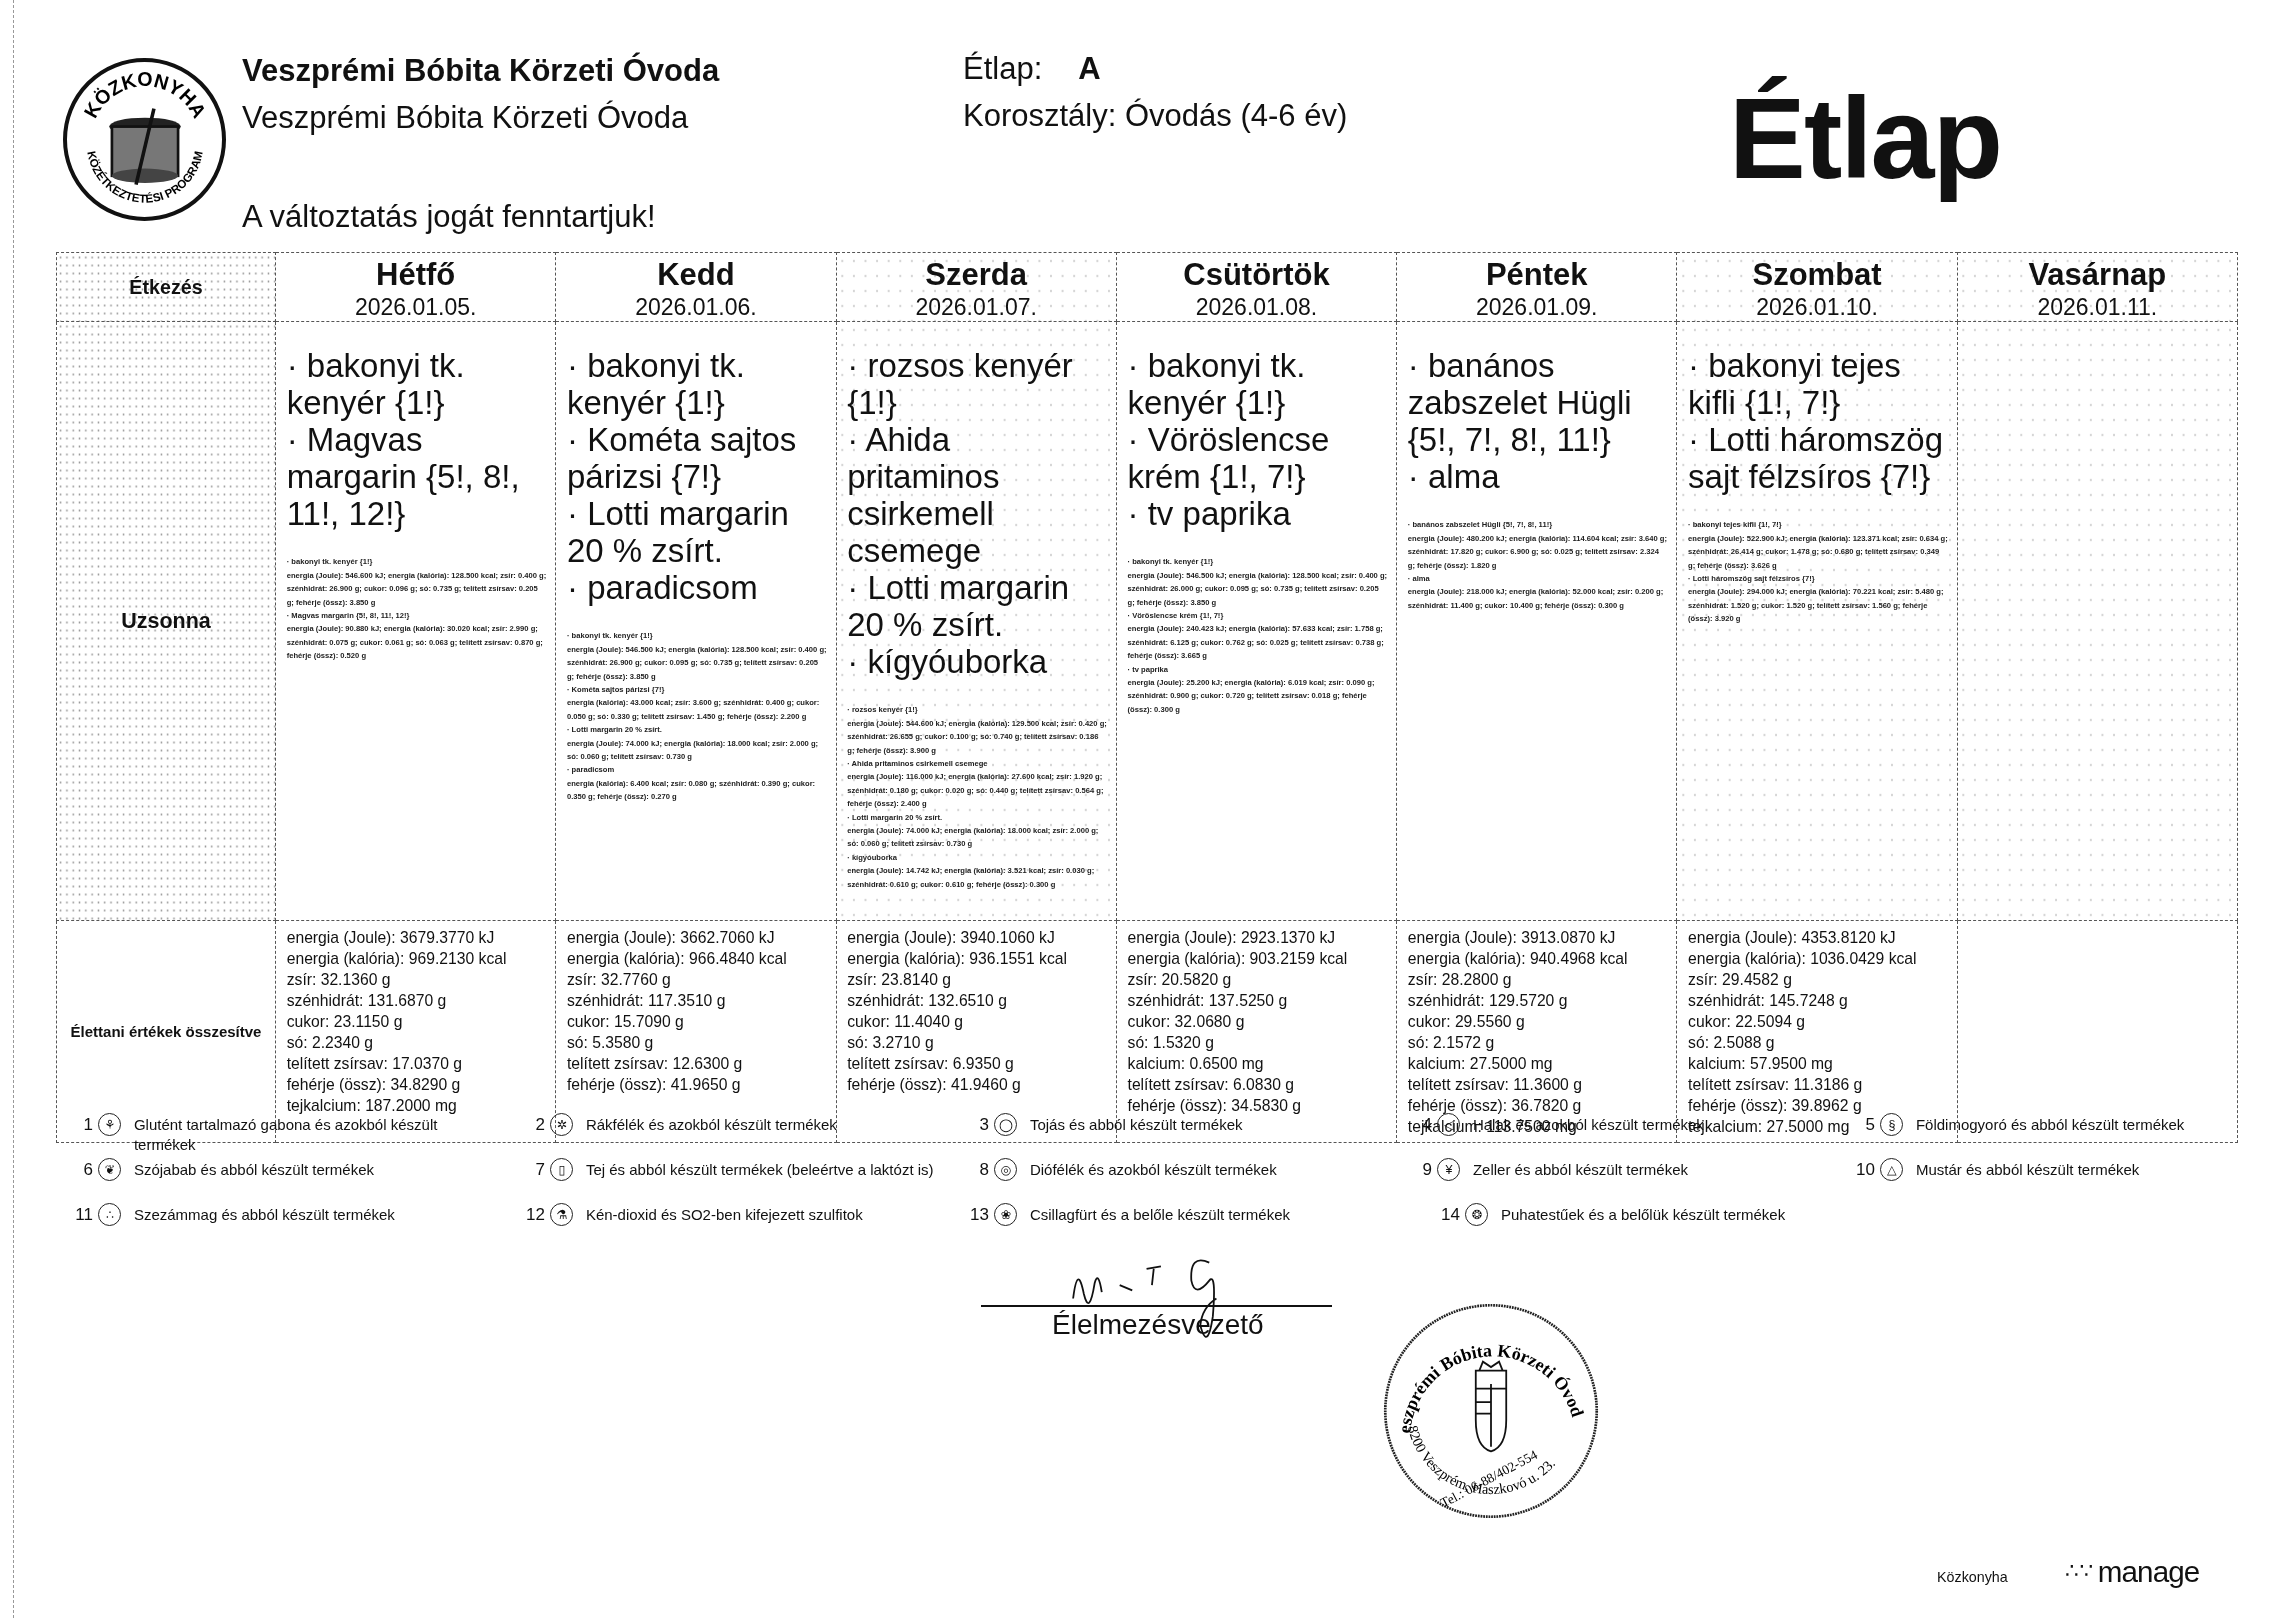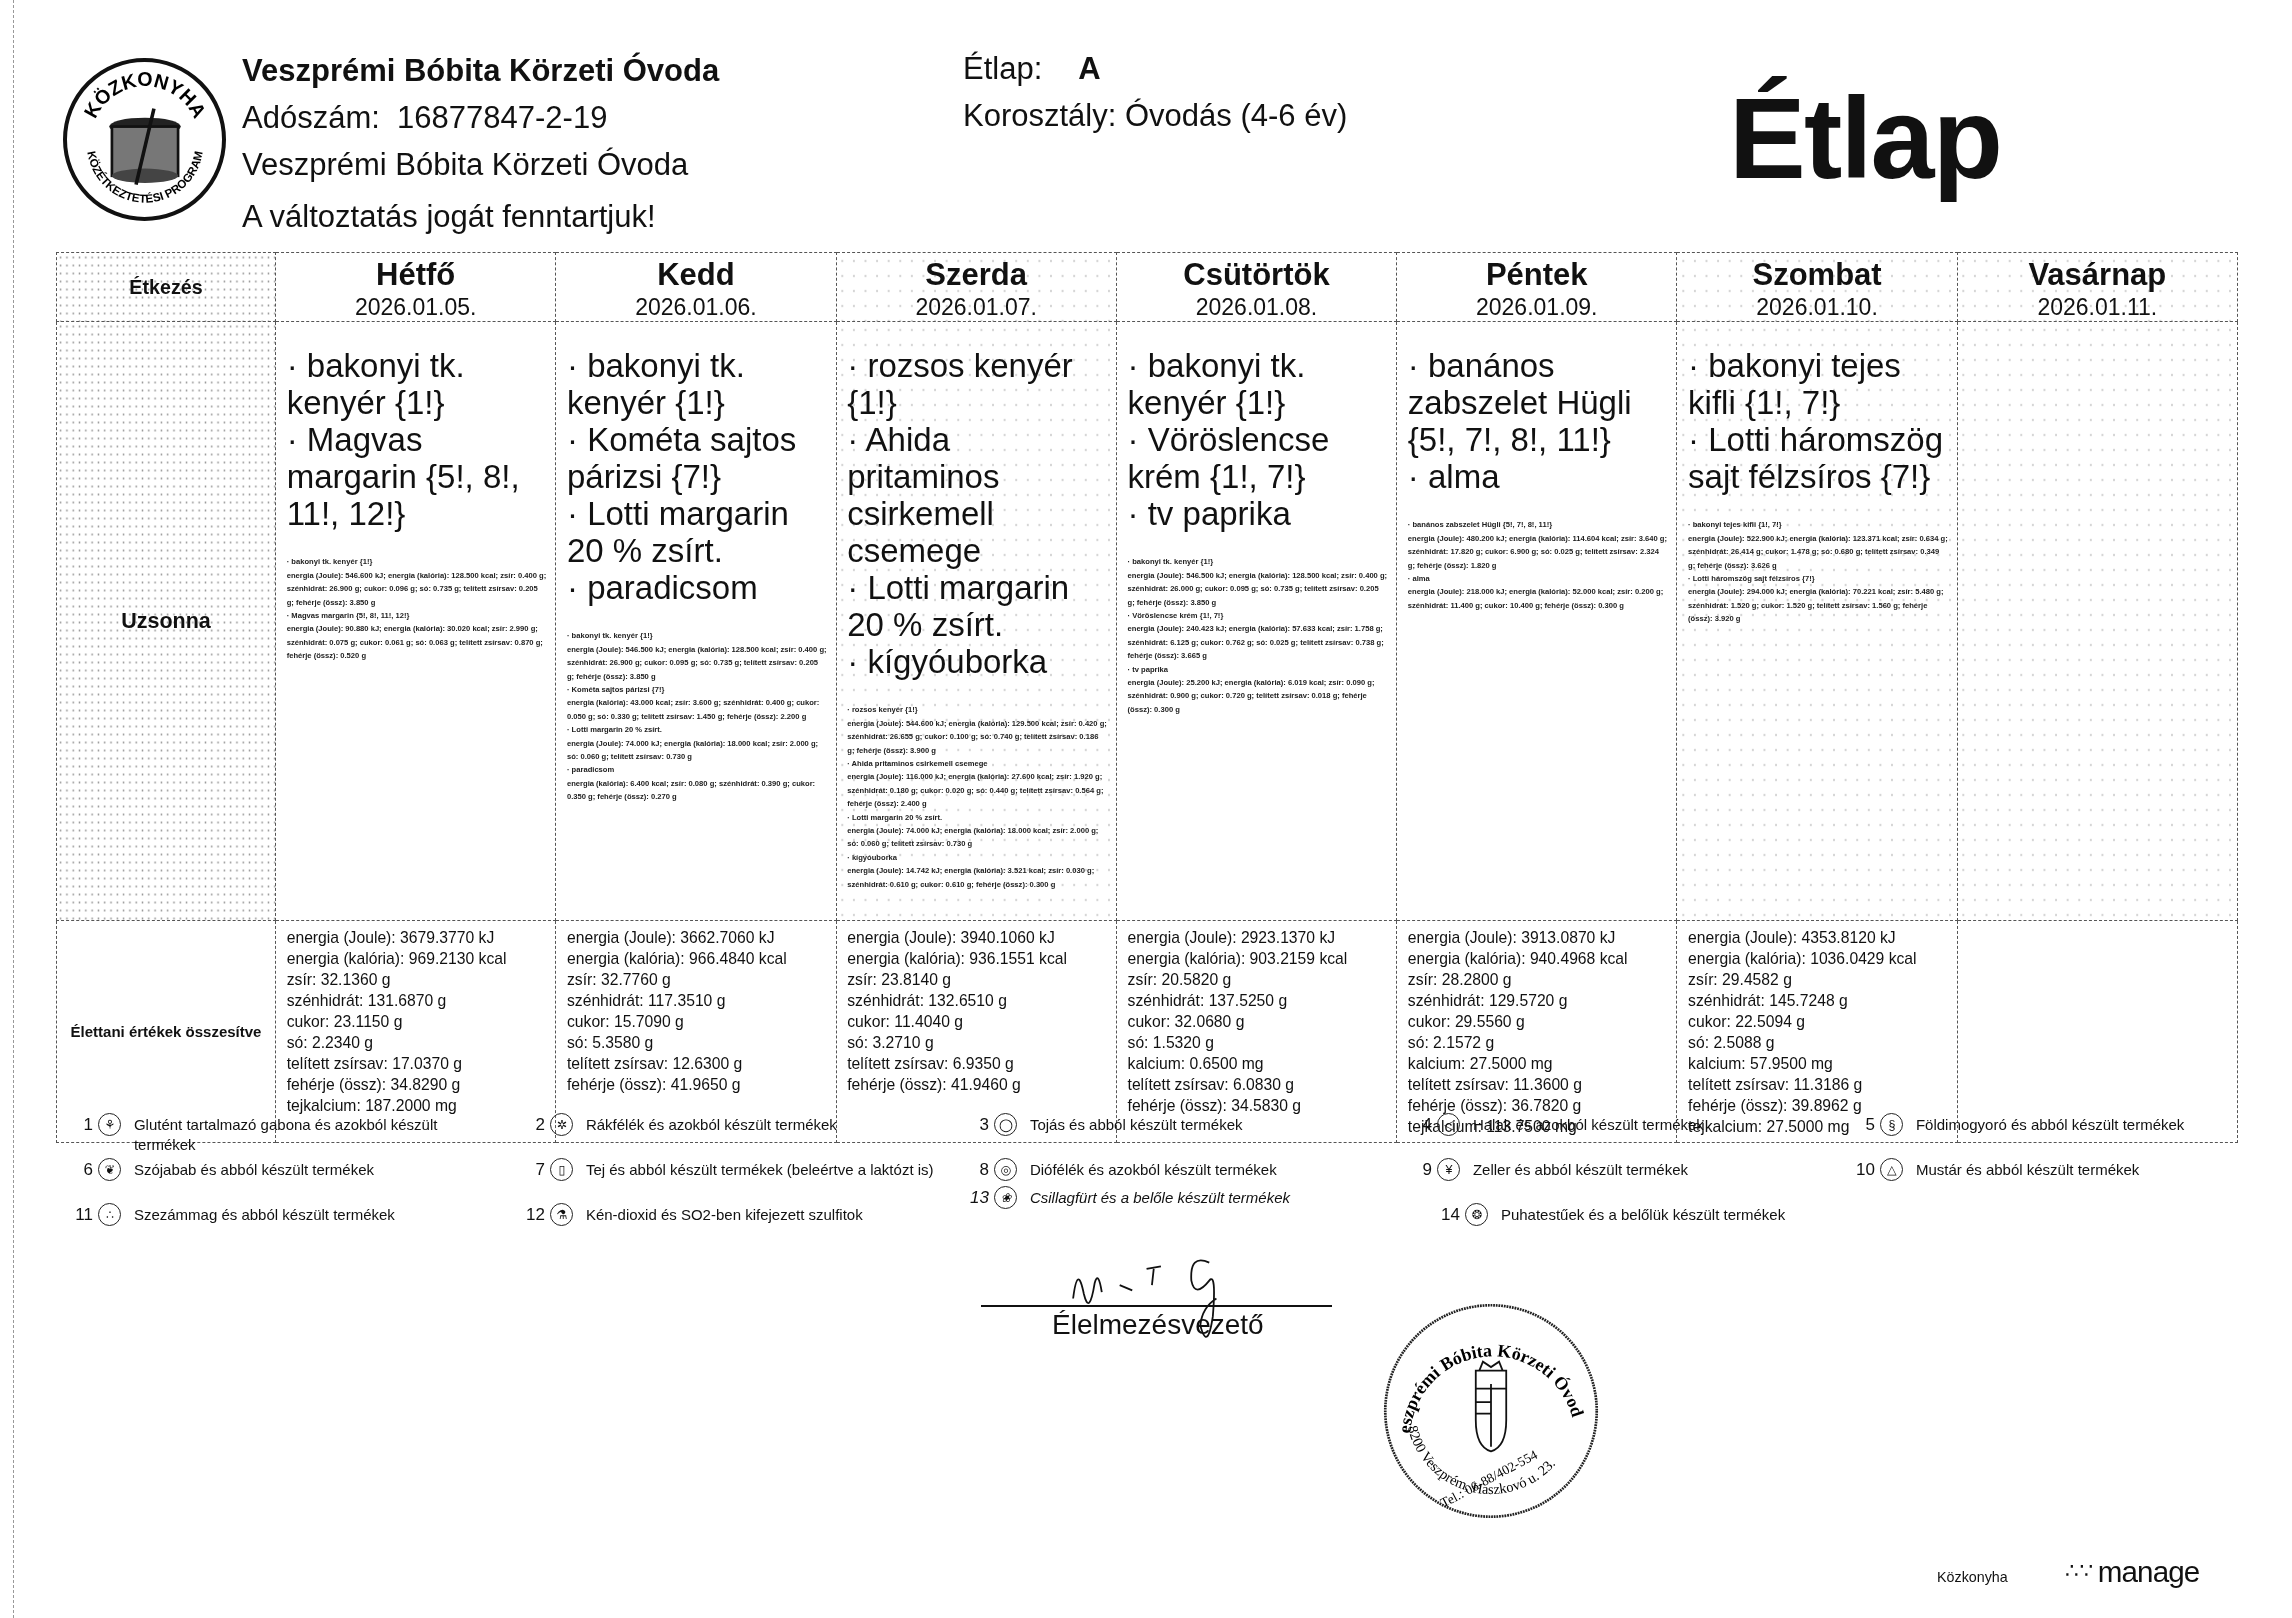--- a/index.html
+++ b/index.html
@@ -66,21 +66,20 @@
     <text font-family="Liberation Sans, sans-serif" font-weight="bold" font-size="13"><textPath href="#arcBot" startOffset="50%" text-anchor="middle">KÖZÉTKEZTETÉSI PROGRAM</textPath></text>
     <ellipse cx="85" cy="70" rx="40" ry="10" fill="#222"></ellipse>
     <rect x="48" y="70" width="74" height="55" fill="#777" stroke="#111" stroke-width="3"></rect>
     <ellipse cx="85" cy="125" rx="37" ry="8" fill="#444"></ellipse>
     <line x1="95" y1="50" x2="75" y2="135" stroke="#111" stroke-width="4"></line>
   </svg>
 </div>
 
 <div class="org">
   <div class="bold">Veszprémi Bóbita Körzeti Óvoda</div>
-  <div><span>Adószám:</span>&nbsp; <span>16877847-2-19</span></div>
   <div>Veszprémi Bóbita Körzeti Óvoda</div>
 </div>
 <div class="reserve">A változtatás jogát fenntartjuk!</div>
 
 <div class="menuinfo">
   <div><span>Étlap:</span><span class="menu-val">A</span></div>
   <div>Korosztály: Óvodás (4-6 év)</div>
 </div>
 
 <div class="etlap">Étlap</div>
@@ -349,21 +348,21 @@
     <div class="lg" style="left: 0px; top: 90px;">
       <span class="num">11</span>
       <span class="ico">∴</span>
       <span class="txt">Szezámmag és abból készült termékek</span>
     </div>
     <div class="lg" style="left: 452px; top: 90px;">
       <span class="num">12</span>
       <span class="ico">⚗</span>
       <span class="txt">Kén-dioxid és SO2-ben kifejezett szulfitok</span>
     </div>
-    <div class="lg" style="left: 896px; top: 73px; font-style: italic;">
+    <div class="lg" style="left: 896px; top: 90px;">
       <span class="num">13</span>
       <span class="ico">❀</span>
       <span class="txt">Csillagfürt és a belőle készült termékek</span>
     </div>
     <div class="lg" style="left: 1367px; top: 90px;">
       <span class="num">14</span>
       <span class="ico">❂</span>
       <span class="txt">Puhatestűek és a belőlük készült termékek</span>
     </div>
   </div>

